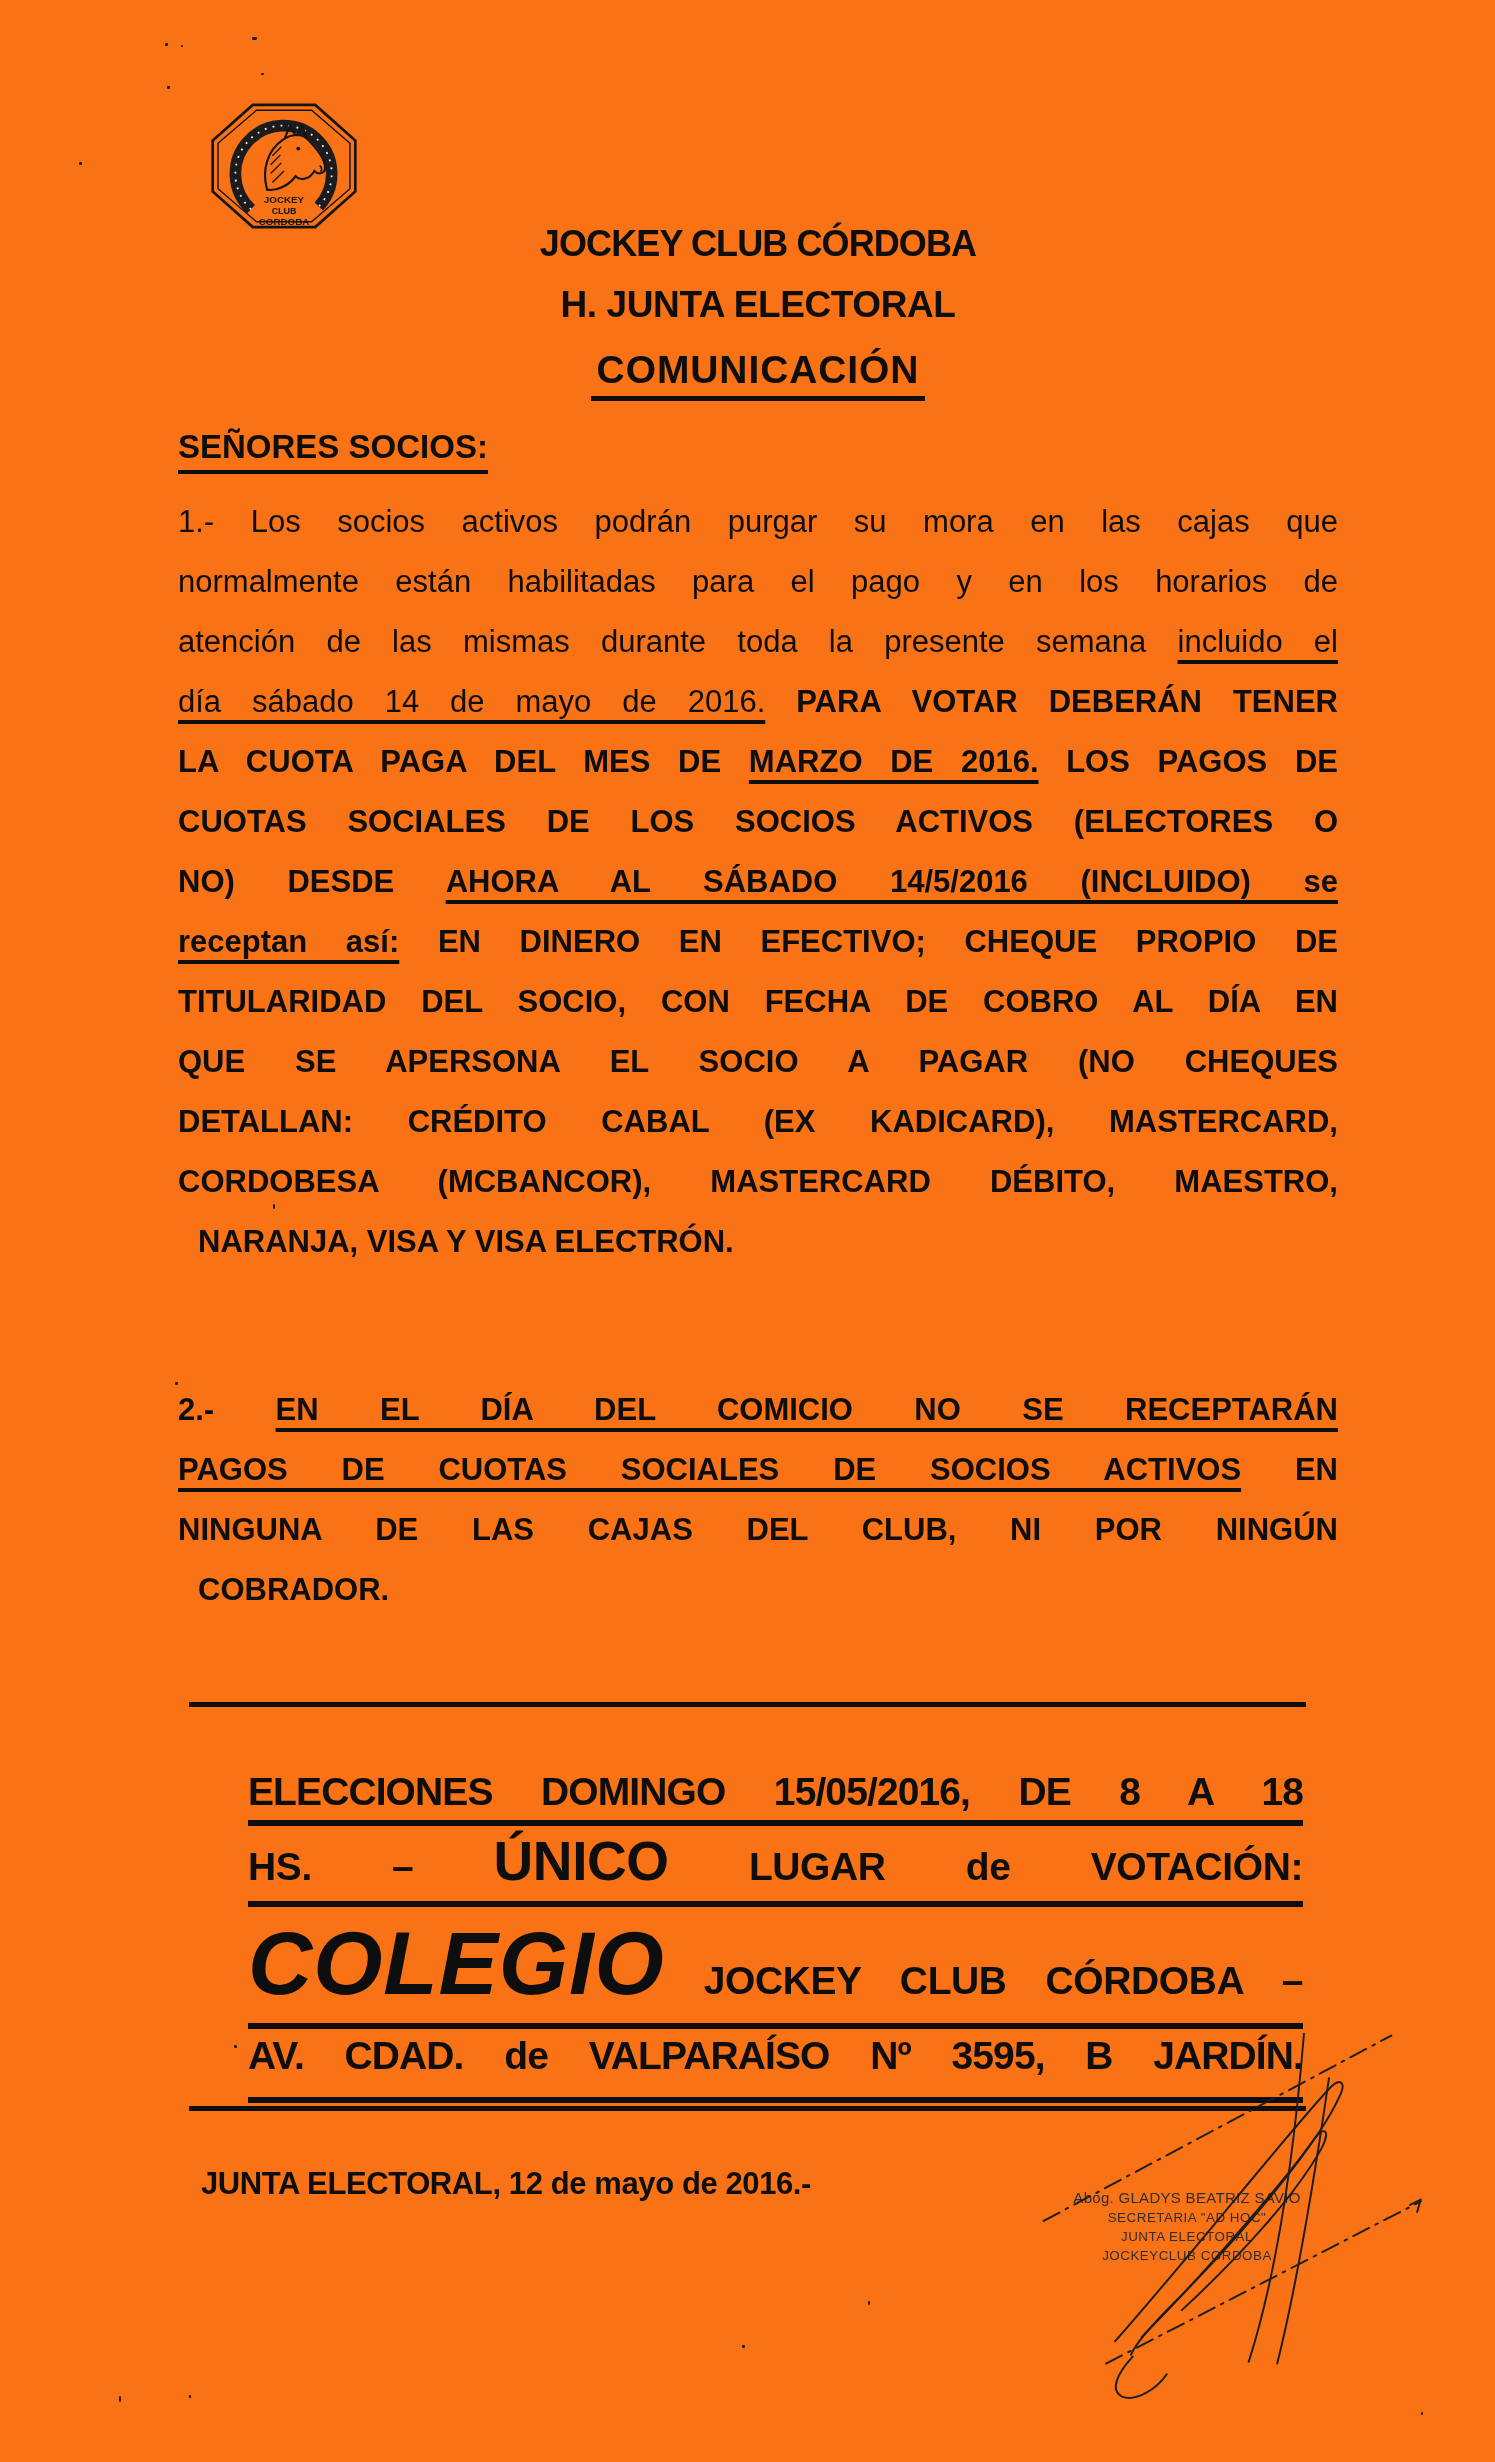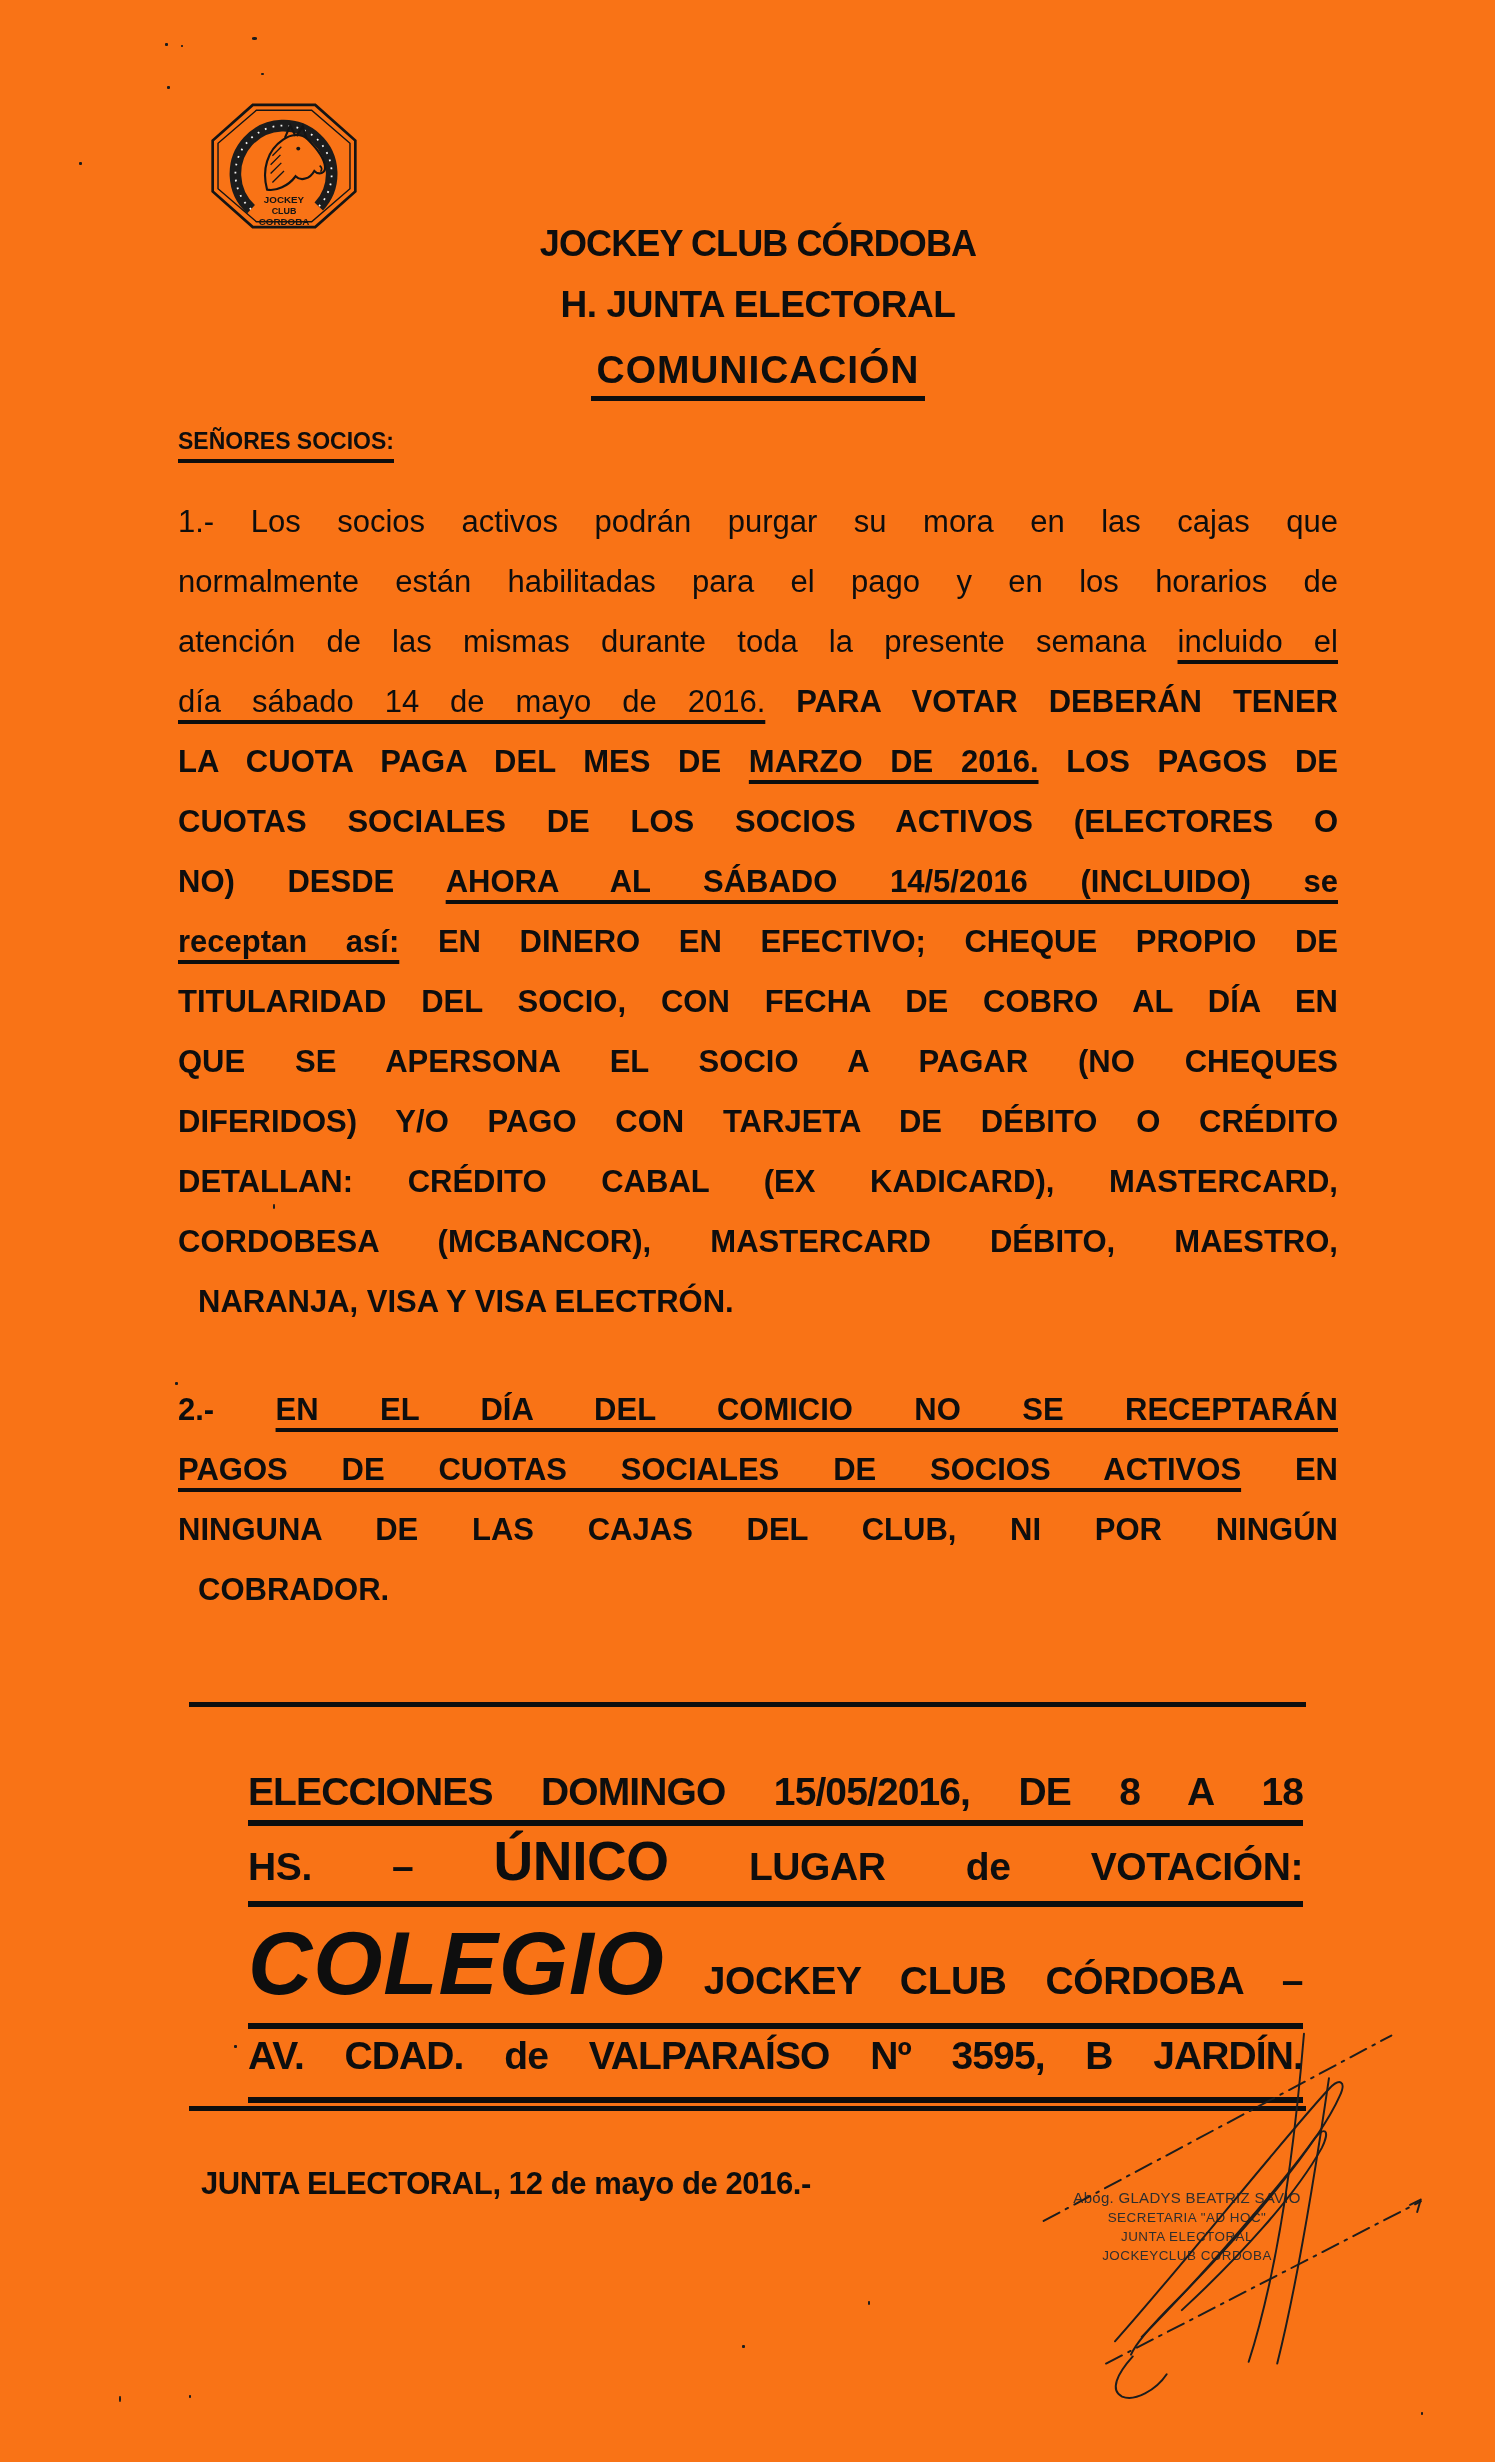--- a/index.html
+++ b/index.html
@@ -10,21 +10,21 @@
   }
   .abs{position:absolute;}
   .center{text-align:center;}
 
   
   .hdr1{top:223px;left:178px;width:1160px;font-size:36px;font-weight:700;letter-spacing:-0.9px;}
   .hdr2{top:284px;left:178px;width:1160px;font-size:37px;font-weight:700;letter-spacing:-0.4px;}
   .hdr3{top:348px;left:178px;width:1160px;font-size:39px;font-weight:700;letter-spacing:0.9px;}
   .hdr3 .u-heavy{border-bottom:5.4px solid #0e0e0e;padding:0 5.4px 3.6px 5.4px;display:inline-block;}
 
-  .salut{top:428px;left:178px;font-size:23px;font-weight:700;}
+  .salut{top:428px;left:178px;font-size:33px;font-weight:700;}
   .salut .u-heavy{border-bottom:4.5px solid #0e0e0e;padding-bottom:3.6px;display:inline-block;}
 
   
   .par{left:178px;width:1160px;}
   .p1{top:492px;}
   .p2{top:1380px;}
   .line{
     height:60px;line-height:60px;font-size:31px;
     text-align:justify;text-align-last:justify;overflow:hidden;
   }
@@ -96,21 +96,20 @@
       <div class="line"><span class="seg-r">1.- Los socios activos podrán purgar su mora en las cajas que</span></div>
       <div class="line"><span class="seg-r">normalmente están habilitadas para el pago y en los horarios de</span></div>
       <div class="line"><span class="seg-r">atención de las mismas durante toda la presente semana </span><span class="seg-r seg-u">incluido el</span></div>
       <div class="line"><span class="seg-r seg-u">día sábado 14 de mayo de 2016.</span><span class="seg-r"> </span><span class="seg-b">PARA VOTAR DEBERÁN TENER</span></div>
       <div class="line"><span class="seg-b">LA CUOTA PAGA DEL MES DE </span><span class="seg-b seg-u">MARZO DE 2016.</span><span class="seg-b"> LOS PAGOS DE</span></div>
       <div class="line"><span class="seg-b">CUOTAS SOCIALES DE LOS SOCIOS ACTIVOS (ELECTORES O</span></div>
       <div class="line"><span class="seg-b">NO) DESDE </span><span class="seg-b seg-u">AHORA AL SÁBADO 14/5/2016 (INCLUIDO) se</span></div>
       <div class="line"><span class="seg-b seg-u">receptan así:</span><span class="seg-b"> EN DINERO EN EFECTIVO; CHEQUE PROPIO DE</span></div>
       <div class="line"><span class="seg-b">TITULARIDAD DEL SOCIO, CON FECHA DE COBRO AL DÍA EN</span></div>
       <div class="line"><span class="seg-b">QUE SE APERSONA EL SOCIO A PAGAR (NO CHEQUES</span></div>
-      <div class="line"><span class="seg-b">DIFERIDOS) Y/O PAGO CON TARJETA DE DÉBITO O CRÉDITO</span></div>
       <div class="line"><span class="seg-b">DETALLAN: CRÉDITO CABAL (EX KADICARD), MASTERCARD,</span></div>
       <div class="line"><span class="seg-b">CORDOBESA (MCBANCOR), MASTERCARD DÉBITO, MAESTRO,</span></div>
       <div class="line left"><span class="seg-b">NARANJA, VISA Y VISA ELECTRÓN.</span></div>
     </div>
   <div class="abs par p2">
       <div class="line"><span class="seg-b">2.- </span><span class="seg-b seg-u">EN EL DÍA DEL COMICIO NO SE RECEPTARÁN</span></div>
       <div class="line"><span class="seg-b seg-u">PAGOS DE CUOTAS SOCIALES DE SOCIOS ACTIVOS</span><span class="seg-b"> EN</span></div>
       <div class="line"><span class="seg-b">NINGUNA DE LAS CAJAS DEL CLUB, NI POR NINGÚN</span></div>
       <div class="line left"><span class="seg-b">COBRADOR.</span></div>
     </div>

